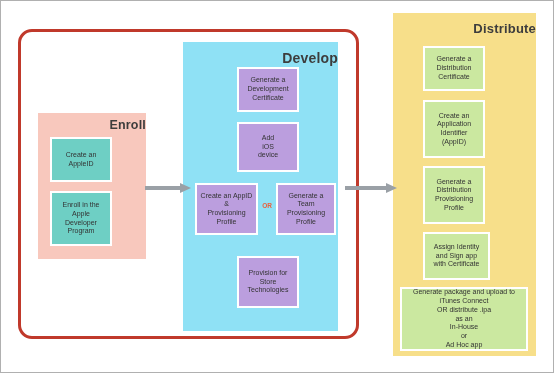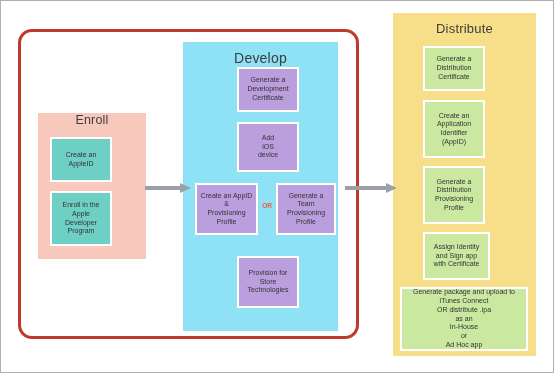--- a/index.html
+++ b/index.html
@@ -30,34 +30,34 @@
     border-radius: 14px;
     box-sizing: border-box;
     background: transparent;
   }
   
   .phase {
     position: absolute;
     box-sizing: border-box;
   }
   .phase-title {
-    text-align: center;
+    text-align: right;
     font-size: 13px;
     color: #3d3d3d;
-    font-weight: normal;
+    font-weight: bold;
     letter-spacing: 0.2px;
   }
   #phase-enroll {
     left: 37px;
     top: 112px;
     width: 108px;
     height: 146px;
     background: #f8c8bd;
   }
-  #phase-enroll .phase-title { font-size: 12.5px; }
+  #phase-enroll .phase-title { padding-top: 5px; font-size: 12.5px; }
   #phase-develop {
     left: 182px;
     top: 41px;
     width: 155px;
     height: 289px;
     background: #8fe1f5;
   }
   #phase-develop .phase-title { padding-top: 8px; font-size: 14px; }
   #phase-distribute {
     left: 392px;

